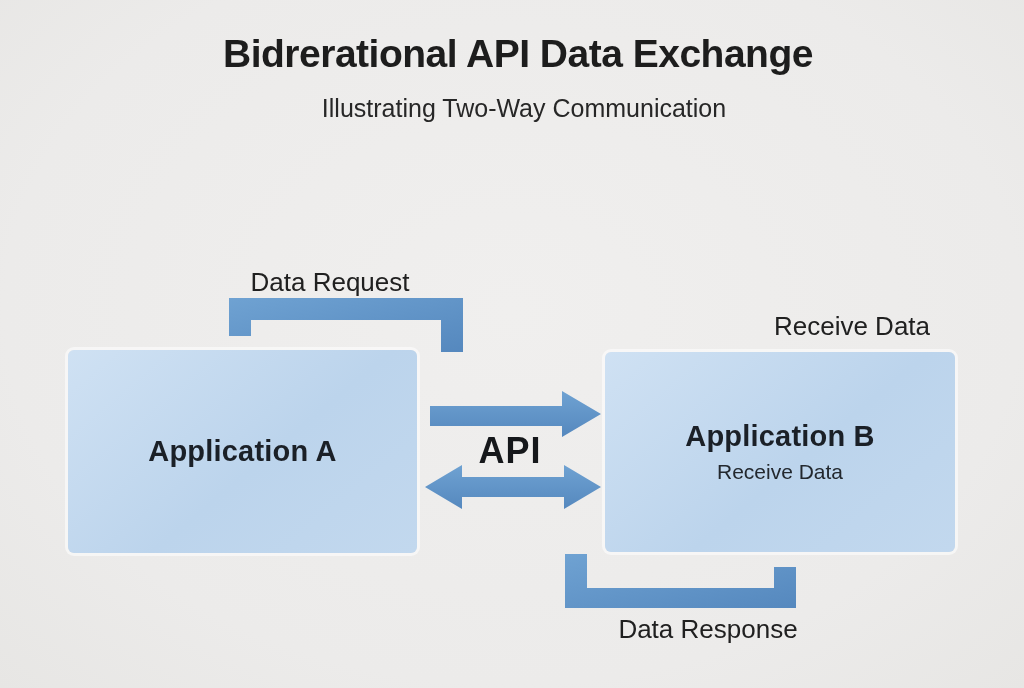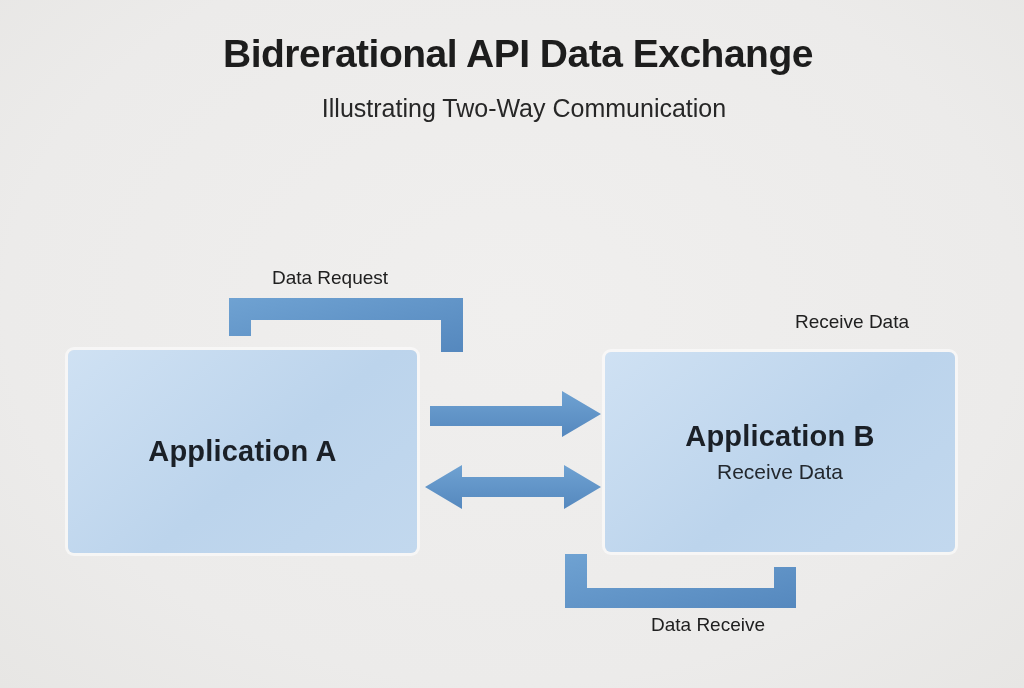--- a/index.html
+++ b/index.html
@@ -53,21 +53,21 @@
   .node-sub {
     margin-top: 7px;
     font-size: 21px;
     font-weight: 400;
     color: #23282E;
   }
   .flow-label {
     position: absolute;
     width: 220px;
     text-align: center;
-    font-size: 19px;
+    font-size: 26px;
     font-weight: 400;
     color: #202020;
   }
   .label-data-request  { left: 220px; top: 267px; }
   .label-receive-data  { left: 742px; top: 311px; }
   .label-data-response { left: 598px; top: 614px; }
   .api-label {
     position: absolute;
     left: 460px; top: 430px;
     width: 100px;
@@ -104,25 +104,26 @@
 
     <polygon fill="url(#arrowGrad)" points="425,487 462,465 462,477 564,477 564,465 601,487 564,509 564,497 462,497 462,509"></polygon>
 
     <polygon fill="url(#bracketGrad)" points="565,554 587,554 587,588 774,588 774,567 796,567 796,608 565,608"></polygon>
   </svg>
 
   <div class="flow-label label-data-request">Data Request</div>
 
   <div class="flow-label label-receive-data">Receive Data</div>
 
-  <div class="flow-label label-data-response">Data Receive</div>
+  <div class="flow-label label-data-response">Data Response</div>
 
   <div class="node node-a">
     <div class="node-title">Application A</div>
   </div>
 
   <div class="node node-b">
     <div class="node-title">Application B</div>
     <div class="node-sub">Receive Data</div>
   </div>
 
+  <div class="api-label">API</div>
 
 </div>
 
 </body></html>

